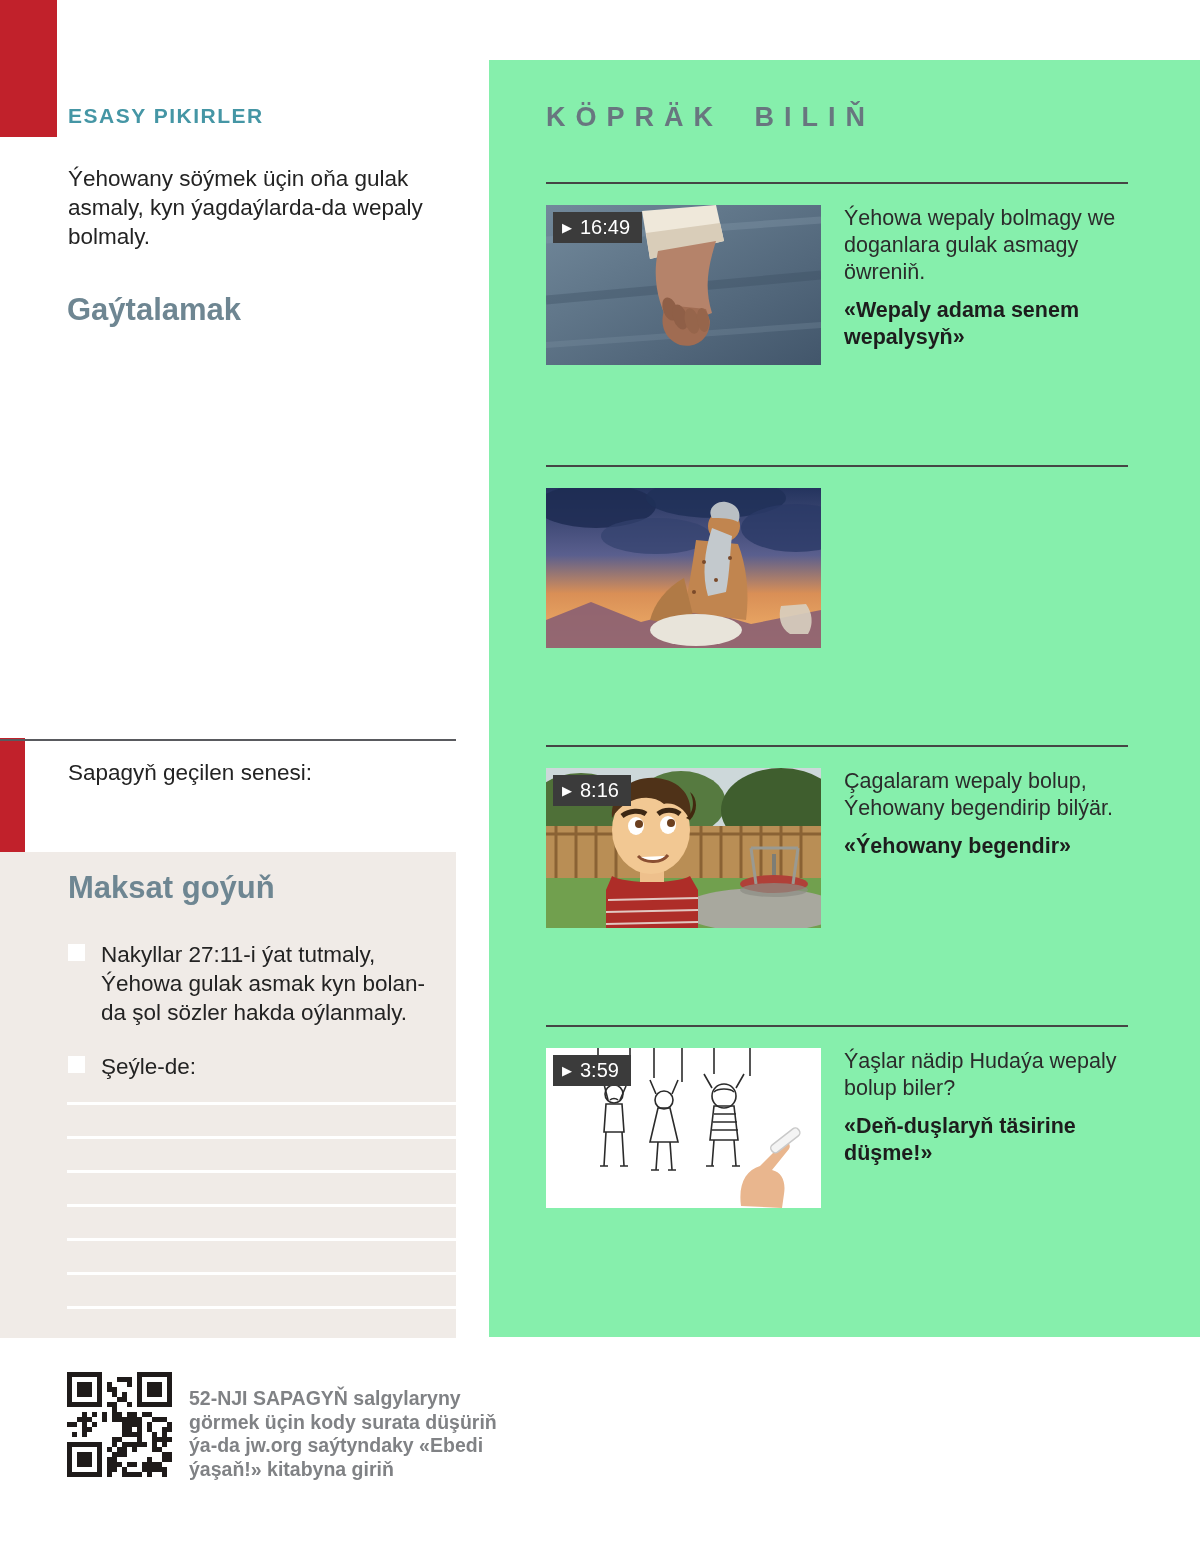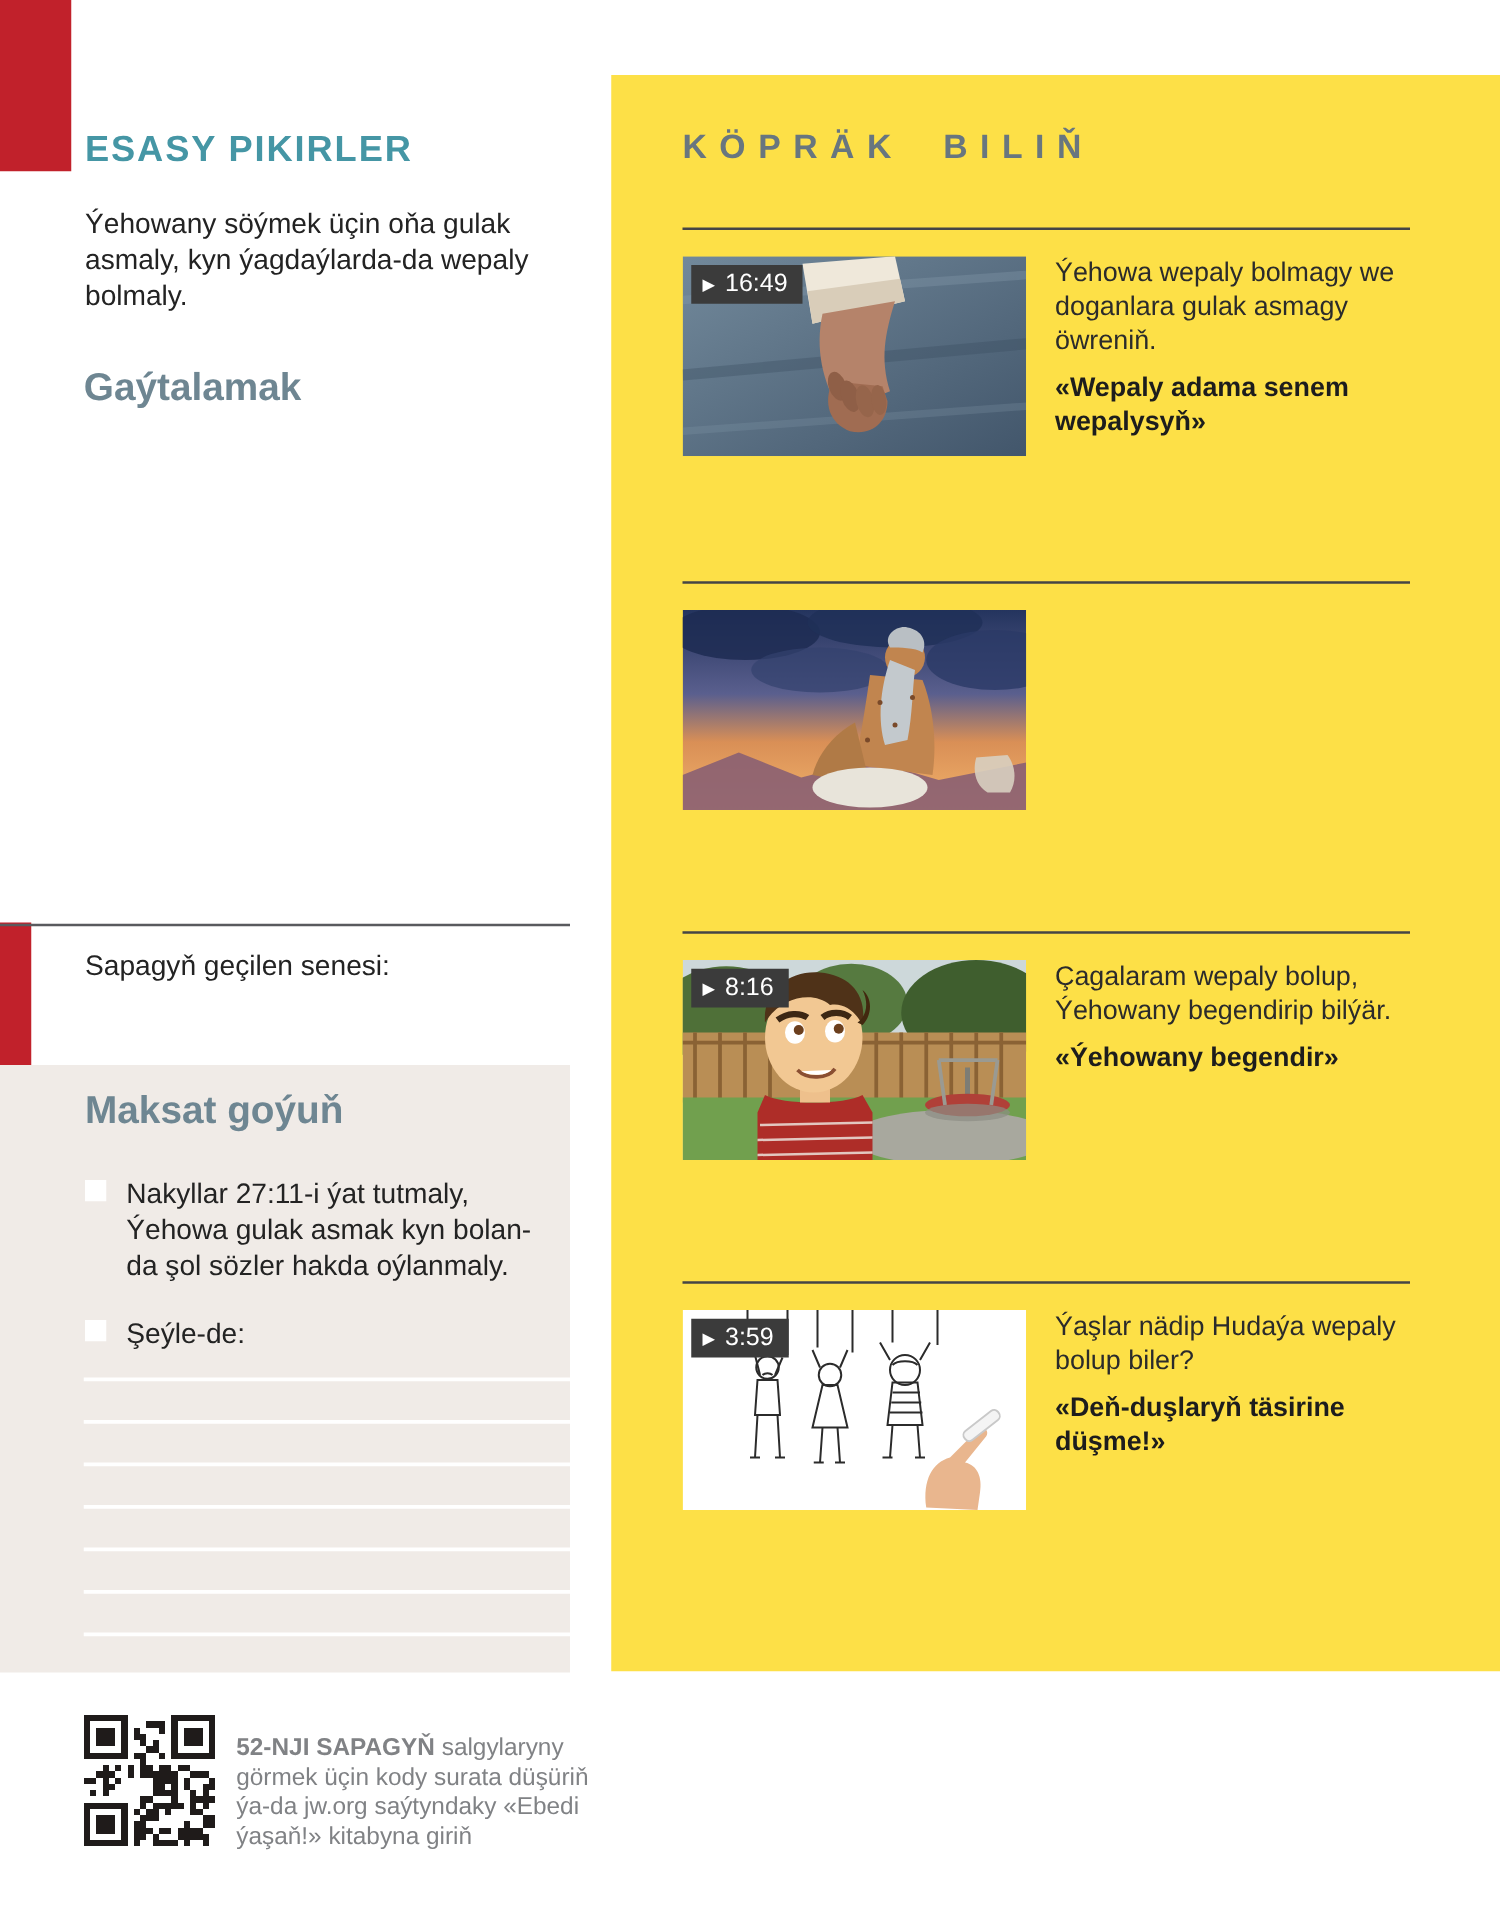--- a/index.html
+++ b/index.html
@@ -5,21 +5,21 @@
   html,body{margin:0;padding:0;background:#ffffff;}
   body{font-family:"Liberation Sans","DejaVu Sans",sans-serif;color:#232323;}
   #page{position:relative;width:1200px;height:1543px;background:#ffffff;overflow:hidden;}
 
   
   .marker{position:absolute;background:#c1212b;}
   .marker-top{left:0;top:0;width:57px;height:137px;}
   .marker-side{left:0;top:738px;width:25px;height:114px;}
 
   
-  .h1-teal{position:absolute;left:68px;top:104px;font-size:29px;font-weight:bold;
+  .h1-teal{position:absolute;left:68px;top:104px;font-size:21px;font-weight:bold;
            color:#4596a5;letter-spacing:1.5px;}
   .intro{position:absolute;left:68px;top:164px;width:366px;font-size:22.5px;line-height:29px;}
   .h2-slate{font-size:31px;font-weight:bold;color:#6e8692;}
   .review-h{position:absolute;left:67px;top:292px;}
   .review-list{position:absolute;left:68px;top:358px;width:360px;margin:0;padding:0;list-style:none;}
   .review-list li{position:relative;padding-left:30px;font-size:22.5px;line-height:29px;margin-bottom:7px;}
   .review-list li::before{content:"";position:absolute;left:4px;top:11px;width:8px;height:8px;
            border-radius:50%;background:#232323;}
   .rule-left{position:absolute;left:0;top:739px;width:456px;height:2px;background:#595a5e;}
   .date-label{position:absolute;left:68px;top:760px;font-size:22.5px;}
@@ -29,21 +29,21 @@
   .goal-h{position:absolute;left:68px;top:18px;}
   .goal-item{position:absolute;left:68px;width:360px;}
   .goal-item .cb{position:absolute;left:0;top:4px;width:17px;height:17px;background:#ffffff;}
   .goal-item .gtxt{display:block;margin-left:33px;width:330px;font-size:22.5px;line-height:29px;}
   .goal-item1{top:88px;}
   .goal-item2{top:200px;}
   .write-lines{position:absolute;left:67px;top:250px;width:389px;}
   .write-lines .wl{height:3px;background:#ffffff;margin-bottom:31px;}
 
   
-  .more-panel{position:absolute;left:489px;top:60px;width:711px;height:1277px;background:#fde047;}
+  .more-panel{position:absolute;left:489px;top:60px;width:711px;height:1277px;background:#86efac;}
   .more-h{position:absolute;left:57px;top:42px;font-size:27px;font-weight:bold;color:#68767f;
           letter-spacing:10px;word-spacing:14px;}
   .more-item{position:absolute;left:57px;width:584px;}
   .sep{width:582px;height:2px;background:#454545;}
   .item-body{display:flex;margin-top:21px;}
   .thumb{position:relative;width:275px;height:160px;flex:0 0 275px;overflow:hidden;}
   .thumb svg{display:block;width:275px;height:160px;}
   .badge{position:absolute;left:7px;top:7px;display:flex;align-items:center;
          background:#3b3b3b;color:#ffffff;padding:2px 12px 3px 9px;}
   .badge .play{font-size:13px;margin-right:8px;line-height:1;}
@@ -51,21 +51,21 @@
   .item-text{margin-left:23px;width:287px;font-size:21.5px;line-height:27px;}
   .item-text .desc{color:#2b2b2b;}
   .item-text .vtitle{font-weight:bold;margin-top:11px;color:#1d1d1d;}
   .item-text .vsub{margin-top:2px;}
 
   
   .qr-box{position:absolute;left:67px;top:1372px;width:105px;height:105px;}
   .qr-box svg{display:block;width:105px;height:105px;}
   .qr-caption{position:absolute;left:189px;top:1387px;width:312px;font-size:19.5px;
               line-height:23.5px;color:#808285;font-weight:bold;}
-  .qr-caption .qr-rest{font-weight:normal;text-align:center;}
+  .qr-caption .qr-rest{font-weight:bold;text-align:center;}
   .it1{top:122px;} .it2{top:405px;} .it3{top:685px;} .it4{top:965px;}
 </style>
 </head>
 <body>
 
 <div id="page">
 
   <div class="marker marker-top"></div>
   <div class="marker marker-side"></div>
 

